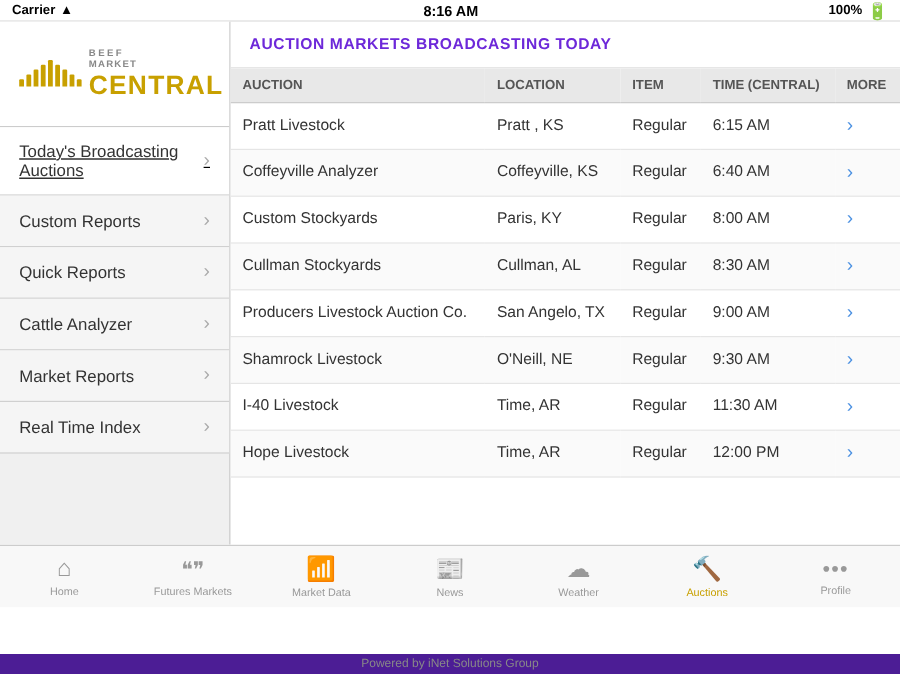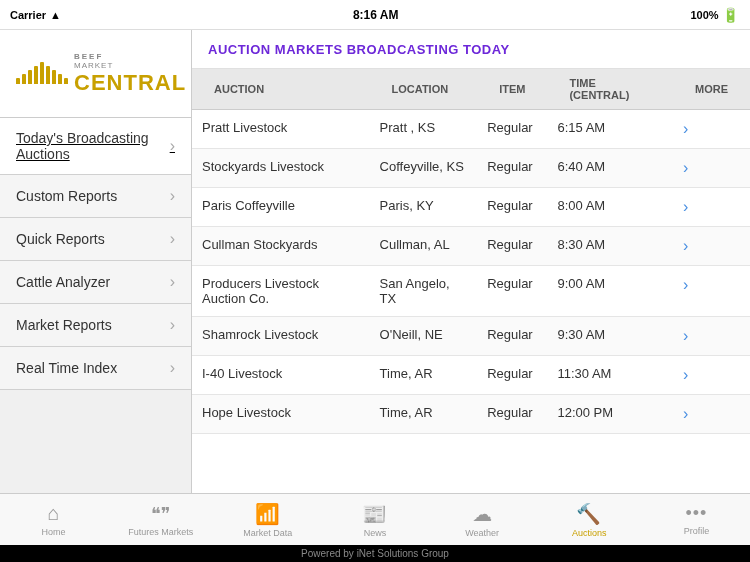--- a/index.html
+++ b/index.html
@@ -7,21 +7,21 @@
 
     
     .status-bar {
       background: #fff;
       display: flex;
       justify-content: space-between;
       align-items: center;
       padding: 4px 10px;
       font-size: 11px;
       font-weight: 600;
-      height: 30px;
+      height: 18px;
       border-bottom: 1px solid #ddd;
     }
     .status-left { display: flex; align-items: center; gap: 4px; }
     .status-right { display: flex; align-items: center; gap: 4px; }
 
     
     .main-layout {
       display: flex;
       flex: 1;
       overflow: hidden;
@@ -53,21 +53,21 @@
       align-items: flex-end;
       gap: 2px;
       margin-bottom: 2px;
     }
     .logo-bar {
       background: #c8a000;
       width: 4px;
       border-radius: 1px 1px 0 0;
     }
     .logo-text-beef { font-size: 8px; color: #888; font-weight: 600; letter-spacing: 2px; }
-    .logo-text-market { font-size: 8px; color: #888; font-weight: 400; letter-spacing: 1px; }
+    .logo-text-market { font-size: 8px; color: #888; font-weight: 700; letter-spacing: 1px; }
     .logo-text-central { font-size: 22px; color: #c8a000; font-weight: 900; letter-spacing: 1px; }
 
     .nav-item {
       display: flex;
       align-items: center;
       justify-content: space-between;
       padding: 12px 16px;
       border-bottom: 1px solid #d0d0d0;
       background: #f5f5f5;
       cursor: pointer;
@@ -105,21 +105,21 @@
     }
     table {
       width: 100%;
       border-collapse: collapse;
     }
     thead tr {
       background: #e8e8e8;
       border-bottom: 1px solid #ccc;
     }
     thead th {
-      padding: 8px 22px;
+      padding: 8px 10px;
       font-size: 11px;
       font-weight: 700;
       color: #555;
       text-align: left;
       text-transform: uppercase;
     }
     tbody tr {
       border-bottom: 1px solid #e5e5e5;
     }
     tbody tr:nth-child(even) {
@@ -150,25 +150,26 @@
       cursor: pointer;
       gap: 2px;
     }
     .tab-icon { font-size: 20px; color: #999; }
     .tab-icon.active { color: #c8a000; }
     .tab-label { font-size: 9px; color: #999; }
     .tab-label.active { color: #c8a000; }
     .tab-dots { font-size: 18px; color: #999; letter-spacing: 1px; }
 
     .powered-bar {
-      background: #000000;
+      background: #4c1d95;
       text-align: center;
       font-size: 10px;
       color: #888;
       padding: 3px;
+      margin-top: 39px;
     }
   </style>
 </head>
 <body>
 
 <div class="status-bar">
   <div class="status-left">
     <span>Carrier</span>
     <span>▲</span>
   </div>
@@ -252,28 +253,28 @@
         </thead>
         <tbody id="table-body">
         <tr>
               <td>Pratt Livestock</td>
               <td>Pratt , KS</td>
               <td>Regular</td>
               <td>6:15 AM</td>
               <td><span class="more-chevron">›</span></td>
             </tr>
             <tr>
-              <td>Stockyards Livestock</td>
+              <td>Coffeyville Analyzer</td>
               <td>Coffeyville, KS</td>
               <td>Regular</td>
               <td>6:40 AM</td>
               <td><span class="more-chevron">›</span></td>
             </tr>
             <tr>
-              <td>Paris Coffeyville</td>
+              <td>Custom Stockyards</td>
               <td>Paris, KY</td>
               <td>Regular</td>
               <td>8:00 AM</td>
               <td><span class="more-chevron">›</span></td>
             </tr>
             <tr>
               <td>Cullman Stockyards</td>
               <td>Cullman, AL</td>
               <td>Regular</td>
               <td>8:30 AM</td>

